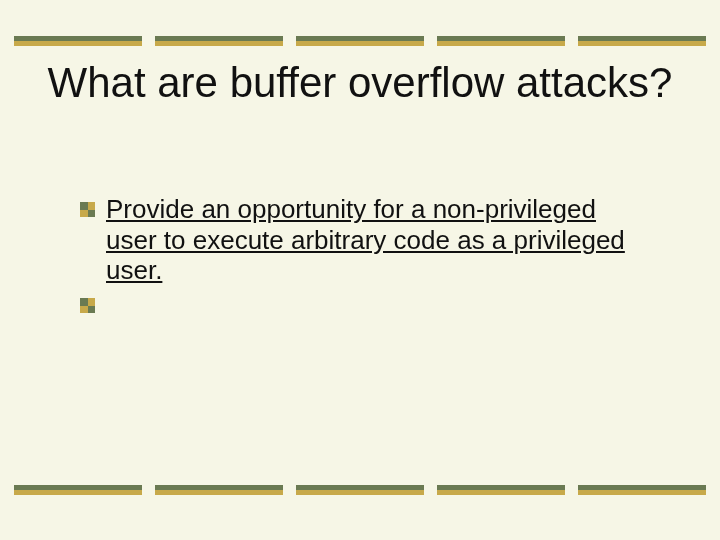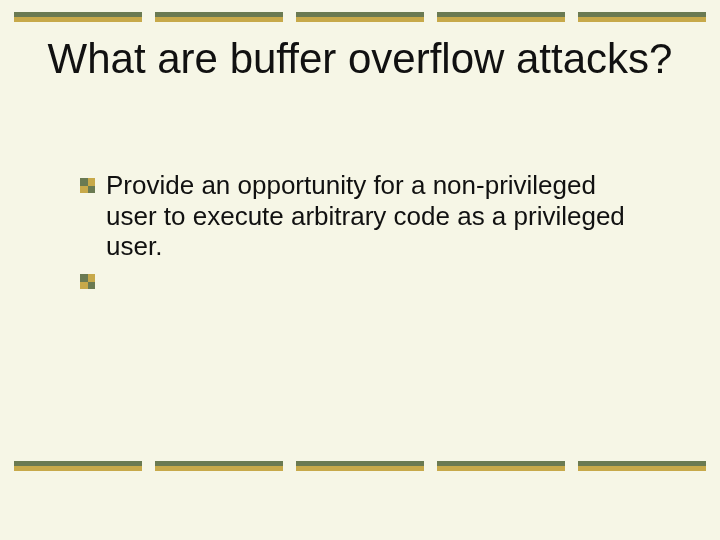--- a/index.html
+++ b/index.html
@@ -9,20 +9,21 @@
     height: 540px;
     overflow: hidden;
     font-family: Arial, Helvetica, sans-serif;
     background: #f6f6e6;
   }
   .slide {
     position: relative;
     width: 720px;
     height: 483px;
     box-sizing: border-box;
+    margin-top: 24px;
   }
   .stripe-row {
     position: absolute;
     left: 0;
     width: 720px;
     display: flex;
     justify-content: space-between;
     padding: 0 14px;
     box-sizing: border-box;
   }
@@ -47,20 +48,21 @@
     font-weight: 400;
   }
   .body {
     position: absolute;
     top: 170px;
     left: 80px;
     width: 560px;
     font-size: 26px;
     line-height: 1.18;
     color: #111;
+    text-decoration: underline;
   }
   .bullet-item {
     position: relative;
     padding-left: 26px;
     margin-bottom: 4px;
   }
   .bullet-icon {
     position: absolute;
     left: 0;
     top: 8px;

